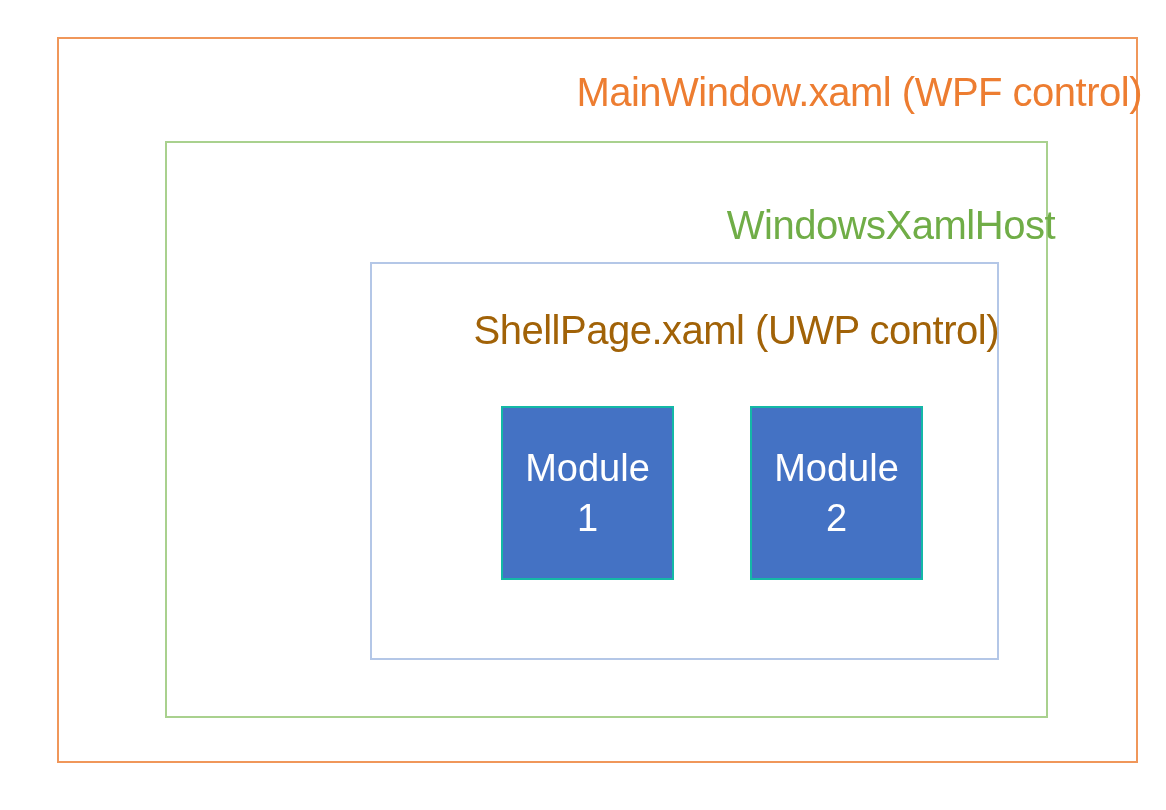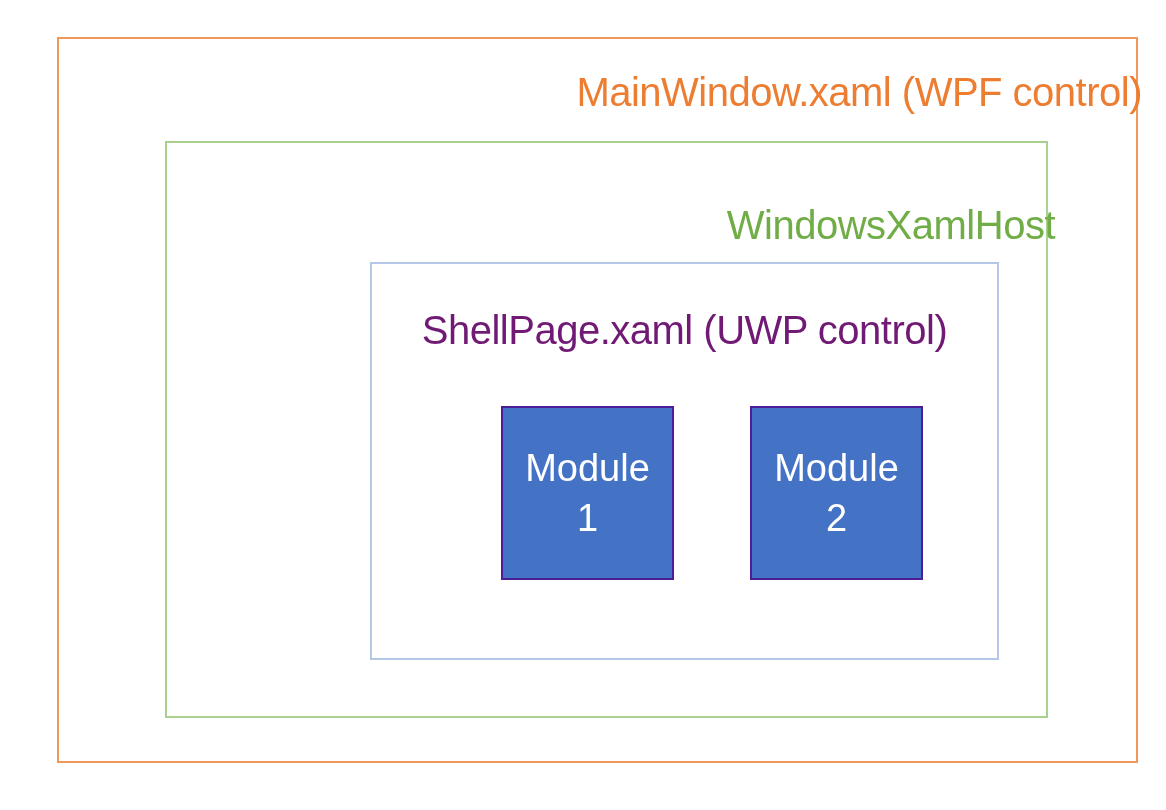--- a/index.html
+++ b/index.html
@@ -51,30 +51,30 @@
   .label-xamlhost {
     top: 173px;
     right: 156px;
     color: #70AD47;
     margin-top: 28px;
   }
   .label-shellpage {
     top: 306px;
     left: 370px;
     width: 629px;
-    text-align: center;
-    color: #701a75;
+    text-align: right;
+    color: #a16207;
   }
   .module {
     position: absolute;
     top: 406px;
     width: 173px;
     height: 174px;
     background: #4472C4;
-    border: 2px solid #4c1d95;
+    border: 2px solid #14b8a6;
     box-sizing: border-box;
     display: flex;
     align-items: center;
     justify-content: center;
     text-align: center;
   }
   .module-1 { left: 501px; }
   .module-2 { left: 750px; }
   .module-label {
     color: #FFFFFF;

